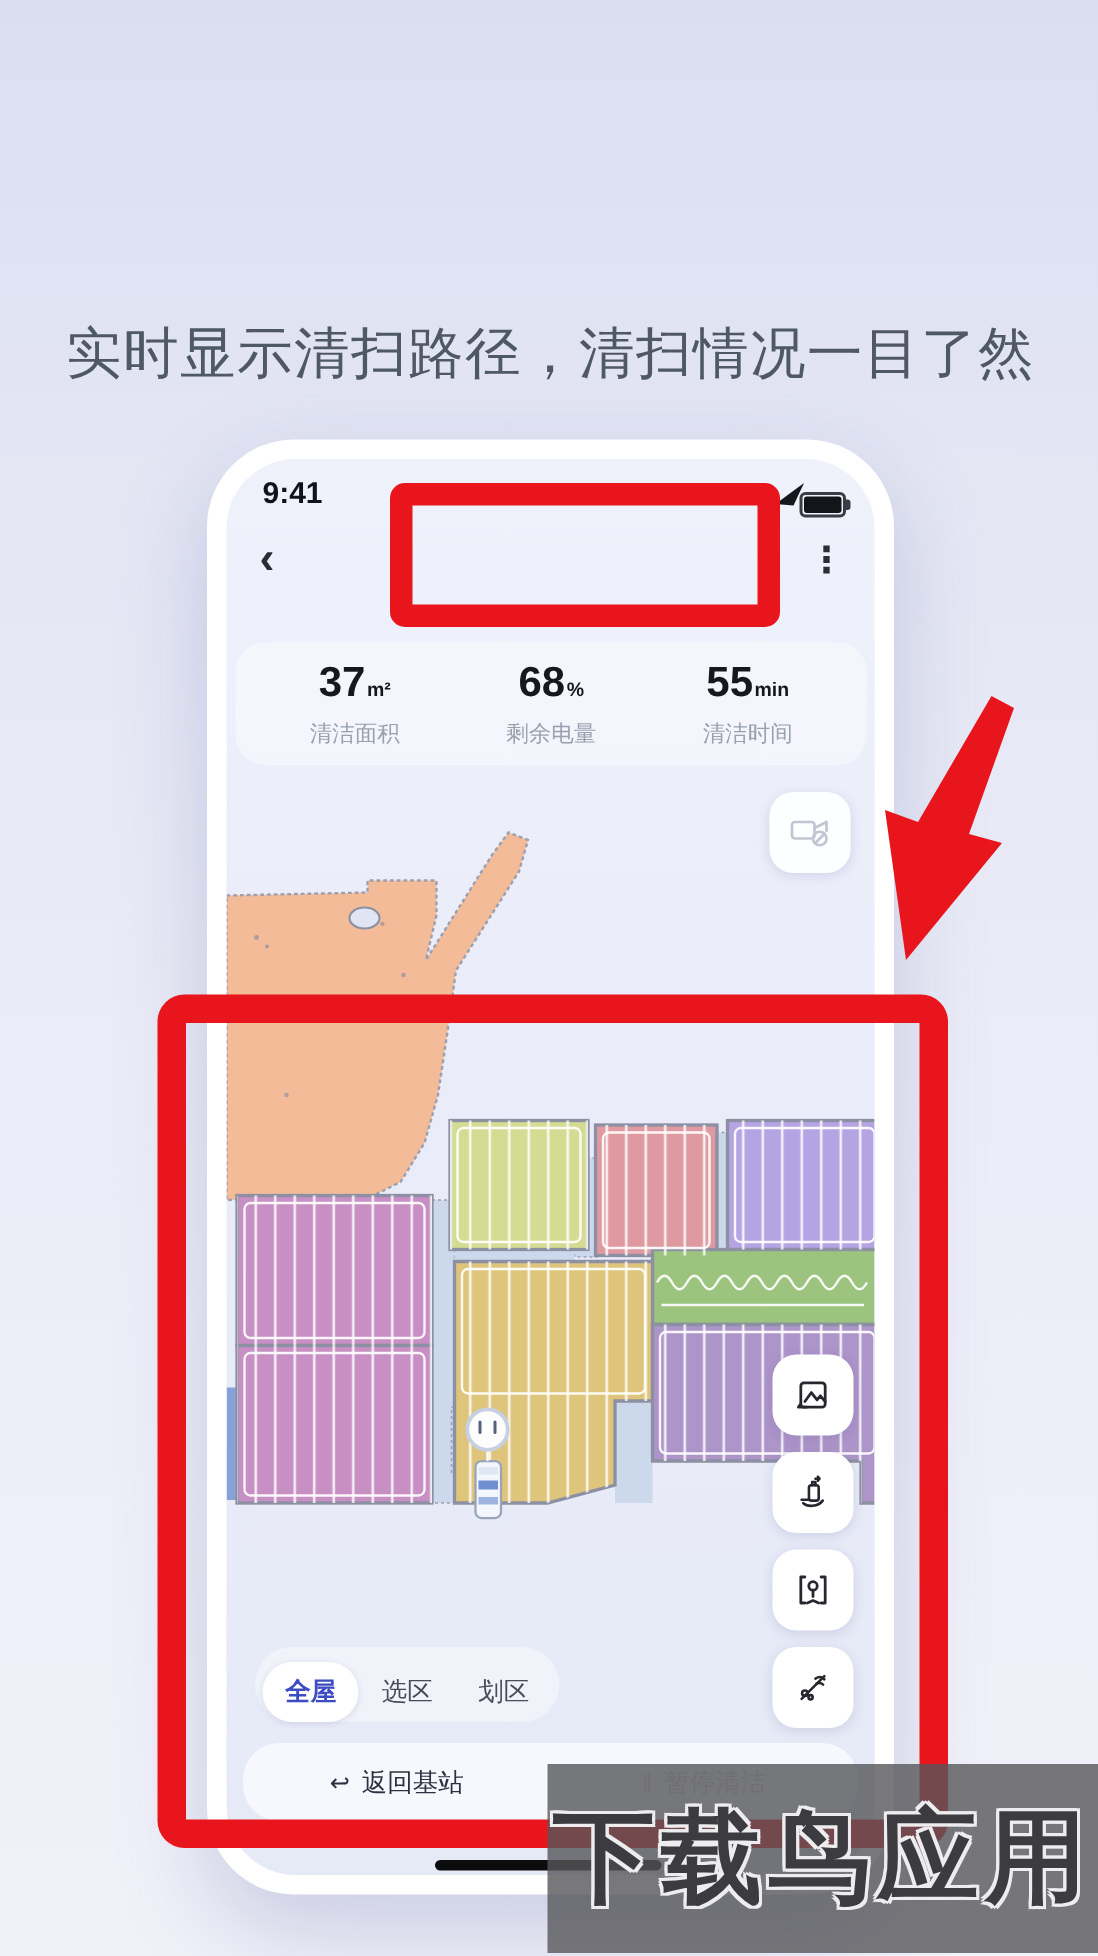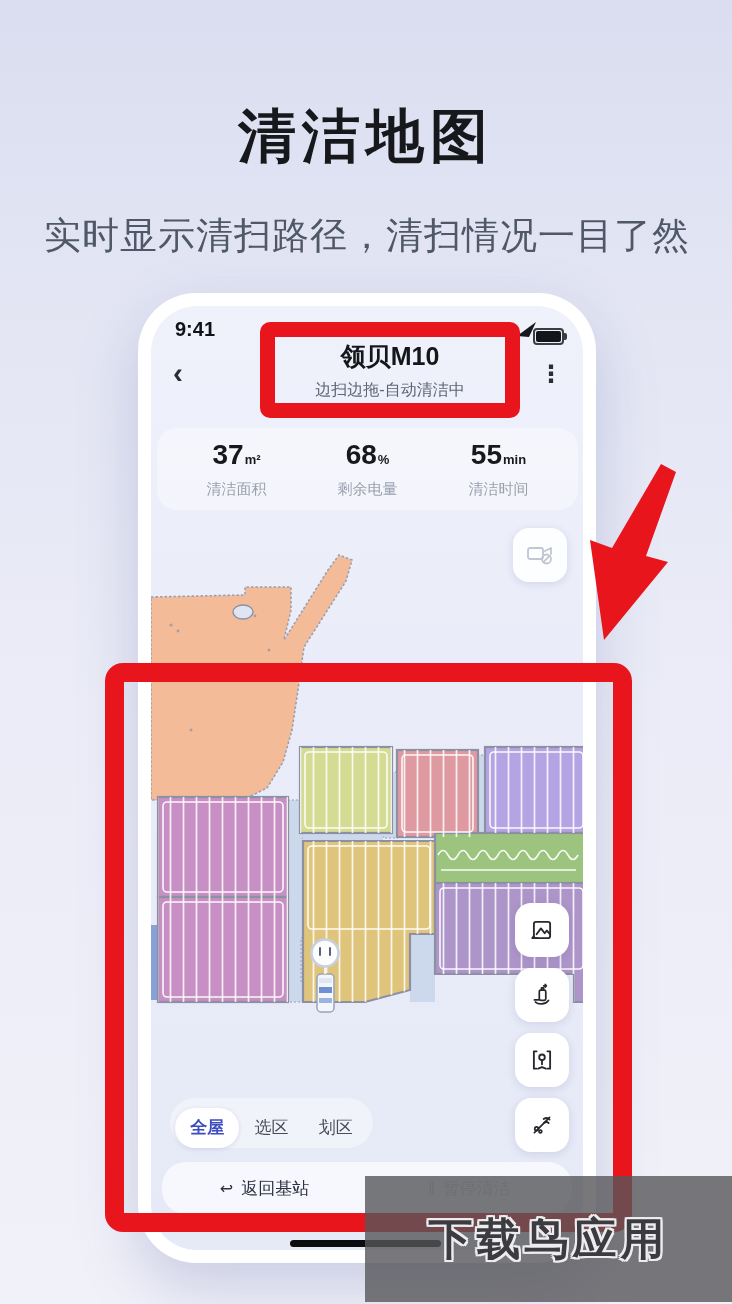--- a/index.html
+++ b/index.html
@@ -52,53 +52,48 @@
   .bact .g{margin-right:8px;font-size:16px;}
   .bact.pause{color:#cfd2d9;}
   .homebar{position:absolute;left:139px;top:934px;width:151px;height:7px;border-radius:4px;background:#0c0c0e;}
   
   .rbox1{position:absolute;left:260px;top:322px;width:260px;height:96px;border:15px solid #e8161c;border-radius:10px;box-sizing:border-box;}
   .rbox2{position:absolute;left:105px;top:663px;width:527px;height:569px;border:19px solid #e8161c;border-radius:18px;box-sizing:border-box;}
   .arrow{position:absolute;left:575px;top:450px;}
   
   .wm{position:absolute;left:365px;top:1176px;width:367px;height:126px;background:rgba(86,86,90,.8);
       display:flex;flex-direction:column;align-items:center;justify-content:center;}
-  .wm .l1{font-size:44px;font-weight:900;color:#3b3b40;letter-spacing:4px;line-height:1.05;
+  .wm .l1{font-size:68px;font-weight:900;color:#3b3b40;letter-spacing:4px;line-height:1.05;
       text-shadow:-2px 0 #ededf0,2px 0 #ededf0,0 -2px #ededf0,0 2px #ededf0,-2px -2px #ededf0,2px 2px #ededf0,-2px 2px #ededf0,2px -2px #ededf0;}
   .wm .l2{font-size:30px;font-weight:800;color:#ffffff;letter-spacing:1px;margin-top:4px;
       text-shadow:-1px 0 #3a3a3e,1px 0 #3a3a3e,0 -1px #3a3a3e,0 1px #3a3a3e;}
   svg{display:block;}
 </style>
 </head>
 <body>
 
 <div class="page">
 
-  <h1 class="hero-title">清洁地图</h1>
   <p class="hero-sub">实时显示清扫路径，清扫情况一目了然</p>
 
   <div class="phone">
     <div class="screen">
 
       <div class="time">9:41</div>
       <div class="wedge">
         <svg width="20" height="18" viewBox="0 0 20 18">
             <polygon points="0,15 19,1 12,16" fill="#16171c"></polygon>
           </svg>
       </div>
       <div class="battery">
           <span class="lvl"></span>
           <span class="nub"></span>
         </div>
 
       <div class="back-btn">‹</div>
-      <div class="dev-block">
-        <div class="dev-name">领贝M10</div>
-        <div class="dev-status">边扫边拖-自动清洁中</div>
-      </div>
       <div class="menu-btn">⋮</div>
 
       <div class="stats">
         <div class="stat">
           <div><span class="v">37</span><span class="u">m²</span></div>
           <div class="l">清洁面积</div>
         </div>
         <div class="stat">
           <div><span class="v">68</span><span class="u">%</span></div>
           <div class="l">剩余电量</div>

